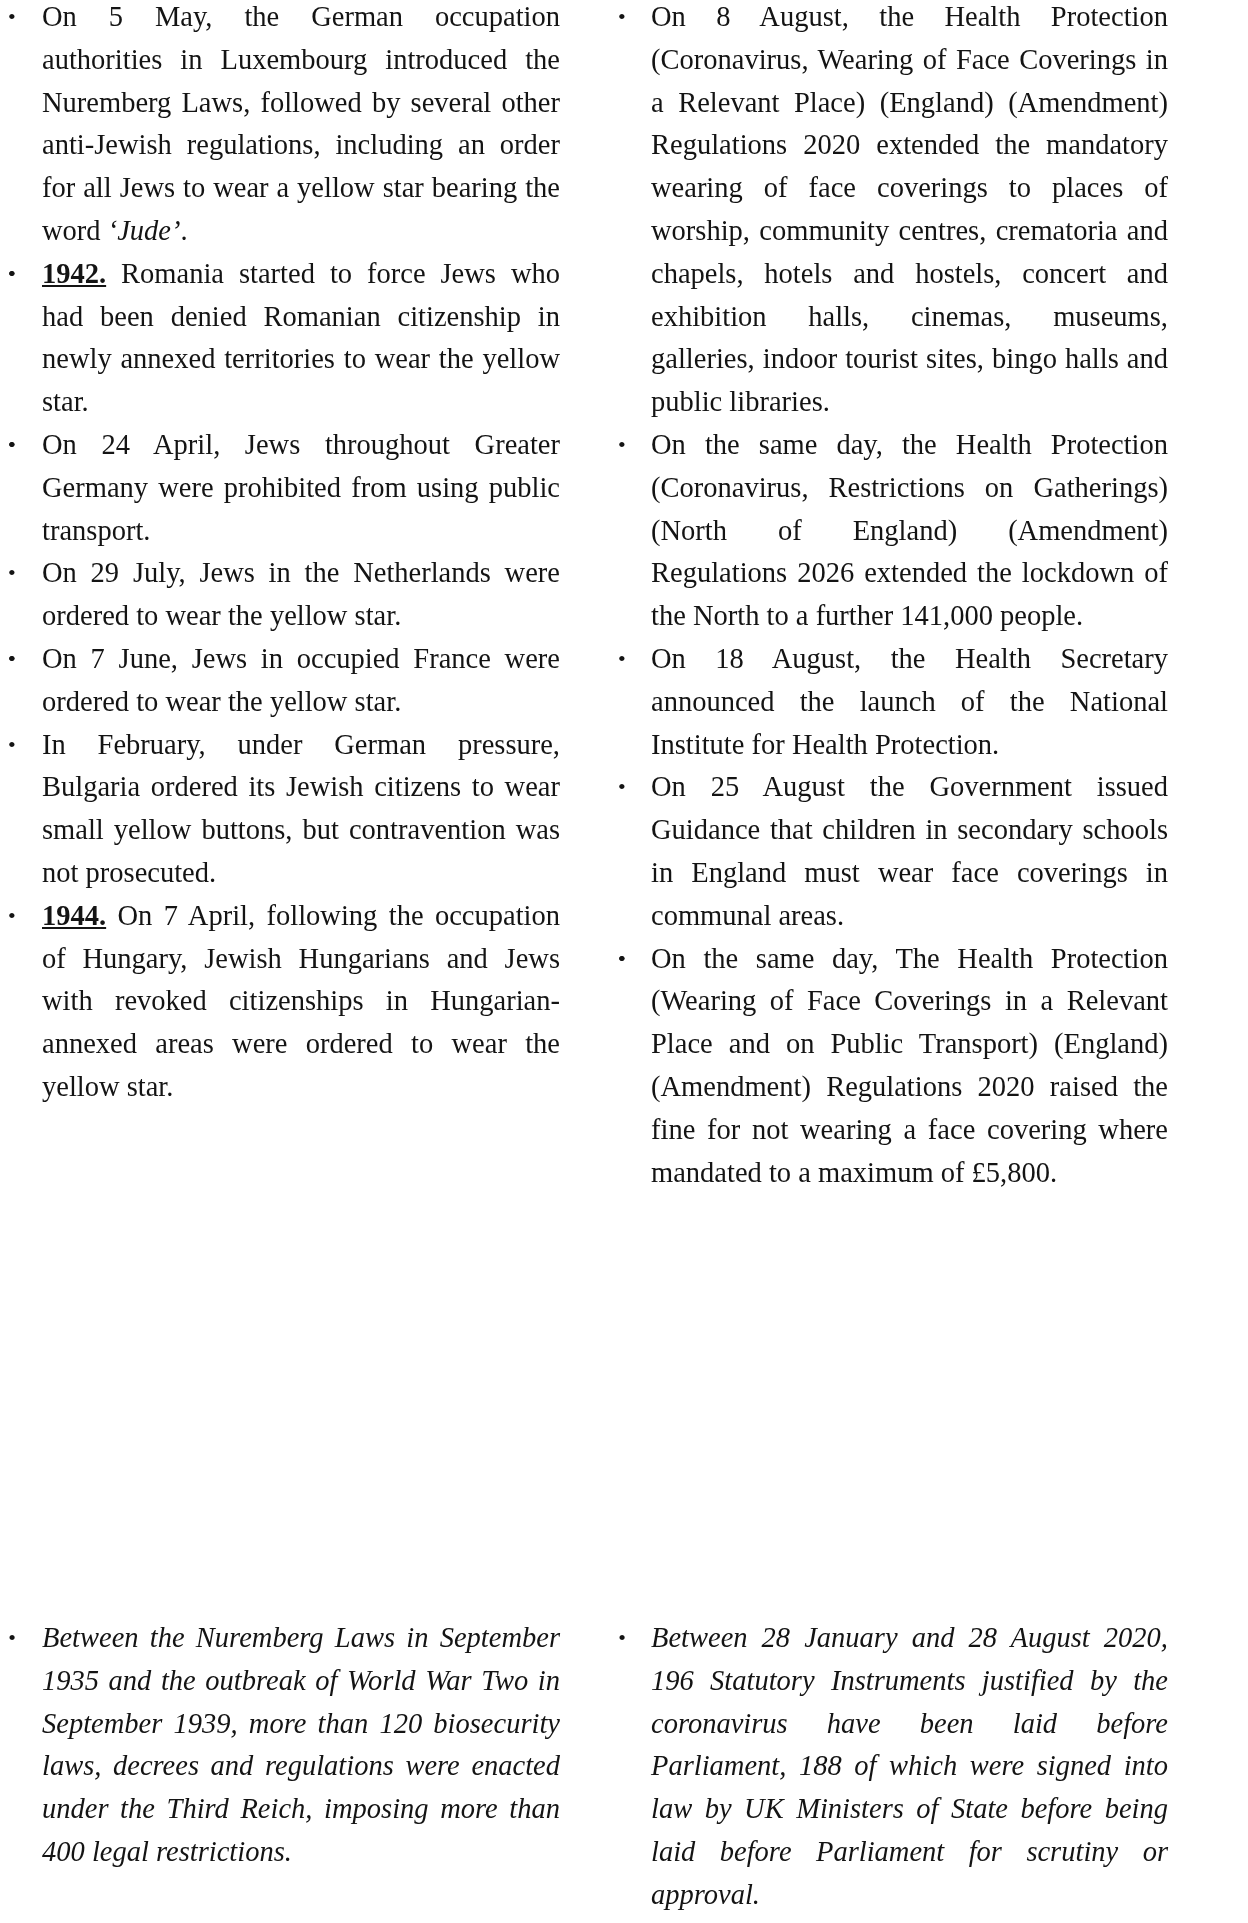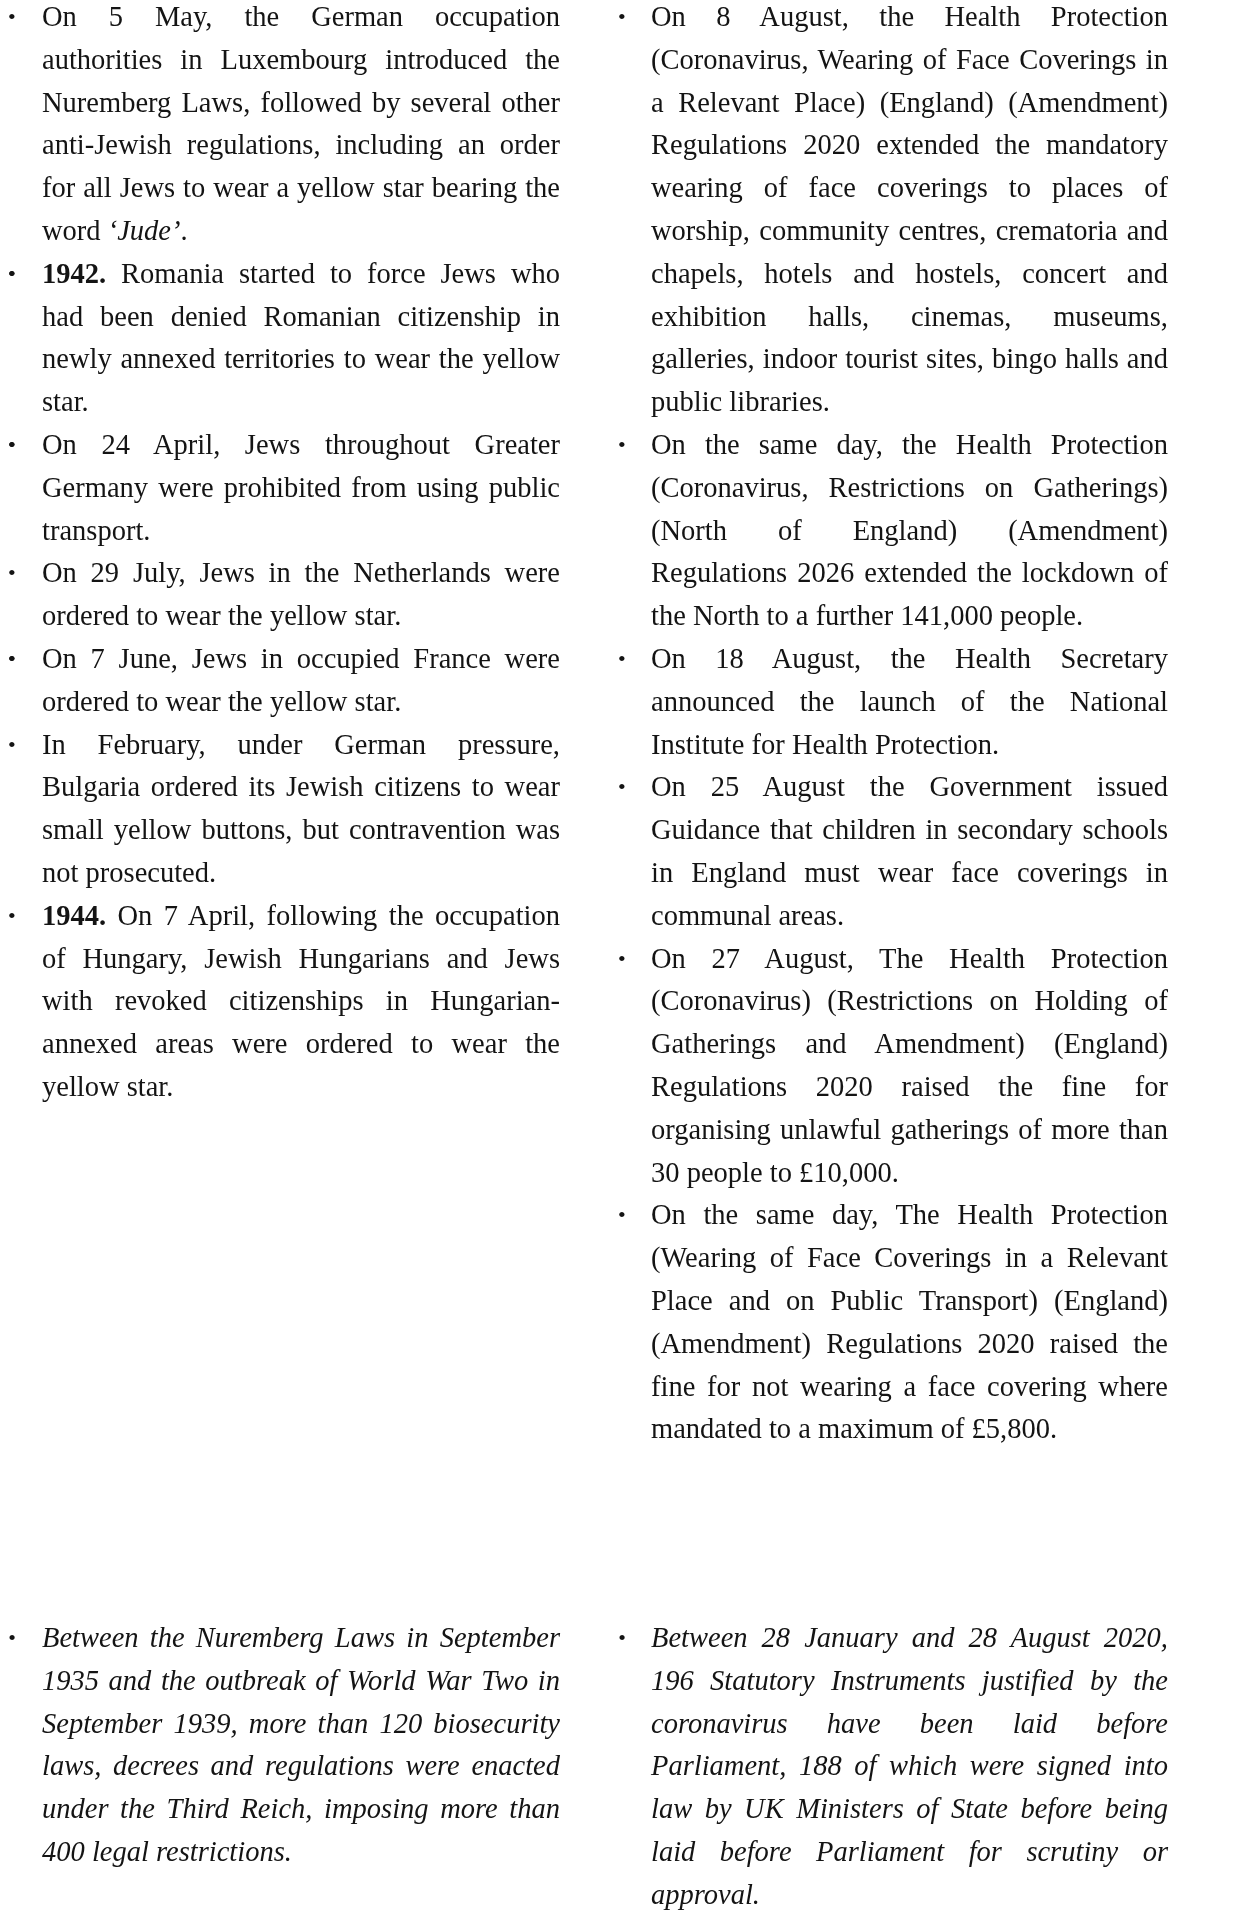--- a/index.html
+++ b/index.html
@@ -7,21 +7,21 @@
          font-family: "Liberation Serif", "DejaVu Serif", serif; color: #141414; }
   .col { position: absolute; top: 0; }
   .col-left { left: 0; width: 560px; }
   .col-right { left: 612px; width: 556px; }
   ul { list-style: none; margin: 0; padding: 0; }
   li { position: relative; padding-left: 42px; font-size: 28.5px; line-height: 42.8px;
        text-align: justify; text-align-last: left; }
   .col-right li { padding-left: 39px; }
   li .bullet { position: absolute; left: 8px; top: 0; font-size: 22px; line-height: 42.8px; }
   .col-right li .bullet { left: 6px; }
-  li b { font-weight: bold; }
+  li b { font-weight: bold; text-decoration: underline; }
   .summary { position: absolute; top: 1617px; }
   .summary li { font-style: italic; }
   .first { margin-top: -4px; }
 </style>
 </head>
 <body>
 
 <div class="col col-left">
   <ul>
     <li class="first"><span class="bullet">•</span><b></b><span>On 5 May, the German occupation authorities in Luxembourg introduced the Nuremberg Laws, followed by several other anti-Jewish regulations, including an order for all Jews to wear a yellow star bearing the word </span><i>‘Jude’</i><span>.</span></li>
@@ -39,19 +39,19 @@
     <li><span class="bullet">•</span><span>Between the Nuremberg Laws in September 1935 and the outbreak of World War Two in September 1939, more than 120 biosecurity laws, decrees and regulations were enacted under the Third Reich, imposing more than 400 legal restrictions.</span></li>
   </ul>
 </div>
 
 <div class="col col-right">
   <ul>
     <li class="first"><span class="bullet">•</span><span>On 8 August, the Health Protection (Coronavirus, Wearing of Face Coverings in a Relevant Place) (England) (Amendment) Regulations 2020 extended the mandatory wearing of face coverings to places of worship, community centres, crematoria and chapels, hotels and hostels, concert and exhibition halls, cinemas, museums, galleries, indoor tourist sites, bingo halls and public libraries.</span></li>
     <li><span class="bullet">•</span><span>On the same day, the Health Protection (Coronavirus, Restrictions on Gatherings) (North of England) (Amendment) Regulations 2026 extended the lockdown of the North to a further 141,000 people.</span></li>
     <li><span class="bullet">•</span><span>On 18 August, the Health Secretary announced the launch of the National Institute for Health Protection.</span></li>
     <li><span class="bullet">•</span><span>On 25 August the Government issued Guidance that children in secondary schools in England must wear face coverings in communal areas.</span></li>
-    <li><span class="bullet">•</span><span>On 27 August, The Health Protection (Coronavirus) (Restrictions on Holding of Gatherings and Amendment) (England) Regulations 2020 raised the fine for organising unlawful gatherings of more than 30 people to £10,000.</span></li>
+    <li><span class="bullet">•</span></li>
     <li><span class="bullet">•</span><span>On the same day, The Health Protection (Wearing of Face Coverings in a Relevant Place and on Public Transport) (England) (Amendment) Regulations 2020 raised the fine for not wearing a face covering where mandated to a maximum of £5,800.</span></li>
   </ul>
   <ul class="summary">
     <li><span class="bullet">•</span><span>Between 28 January and 28 August 2020, 196 Statutory Instruments justified by the coronavirus have been laid before Parliament, 188 of which were signed into law by UK Ministers of State before being laid before Parliament for scrutiny or approval.</span></li>
   </ul>
 </div>
 
 </body></html>

